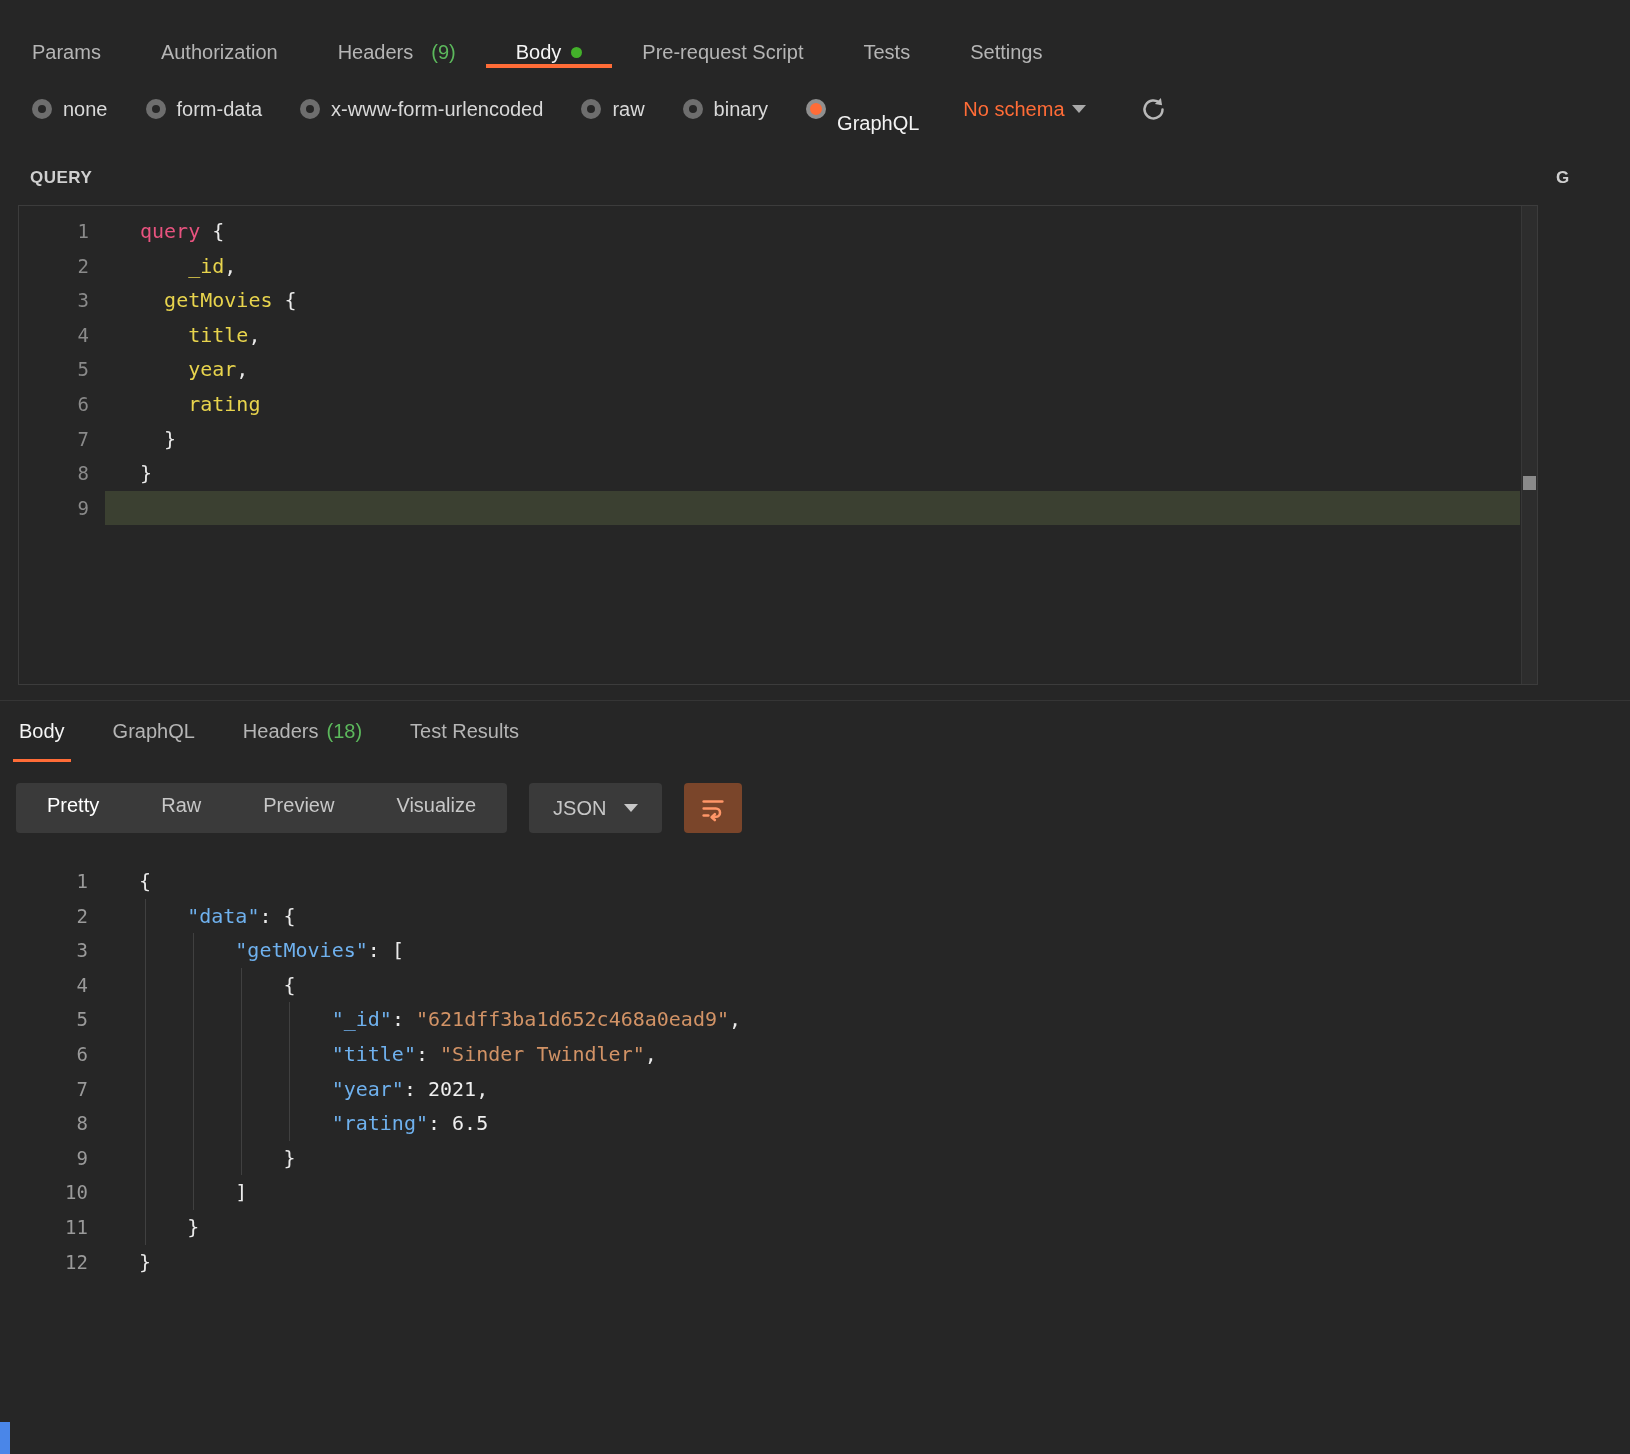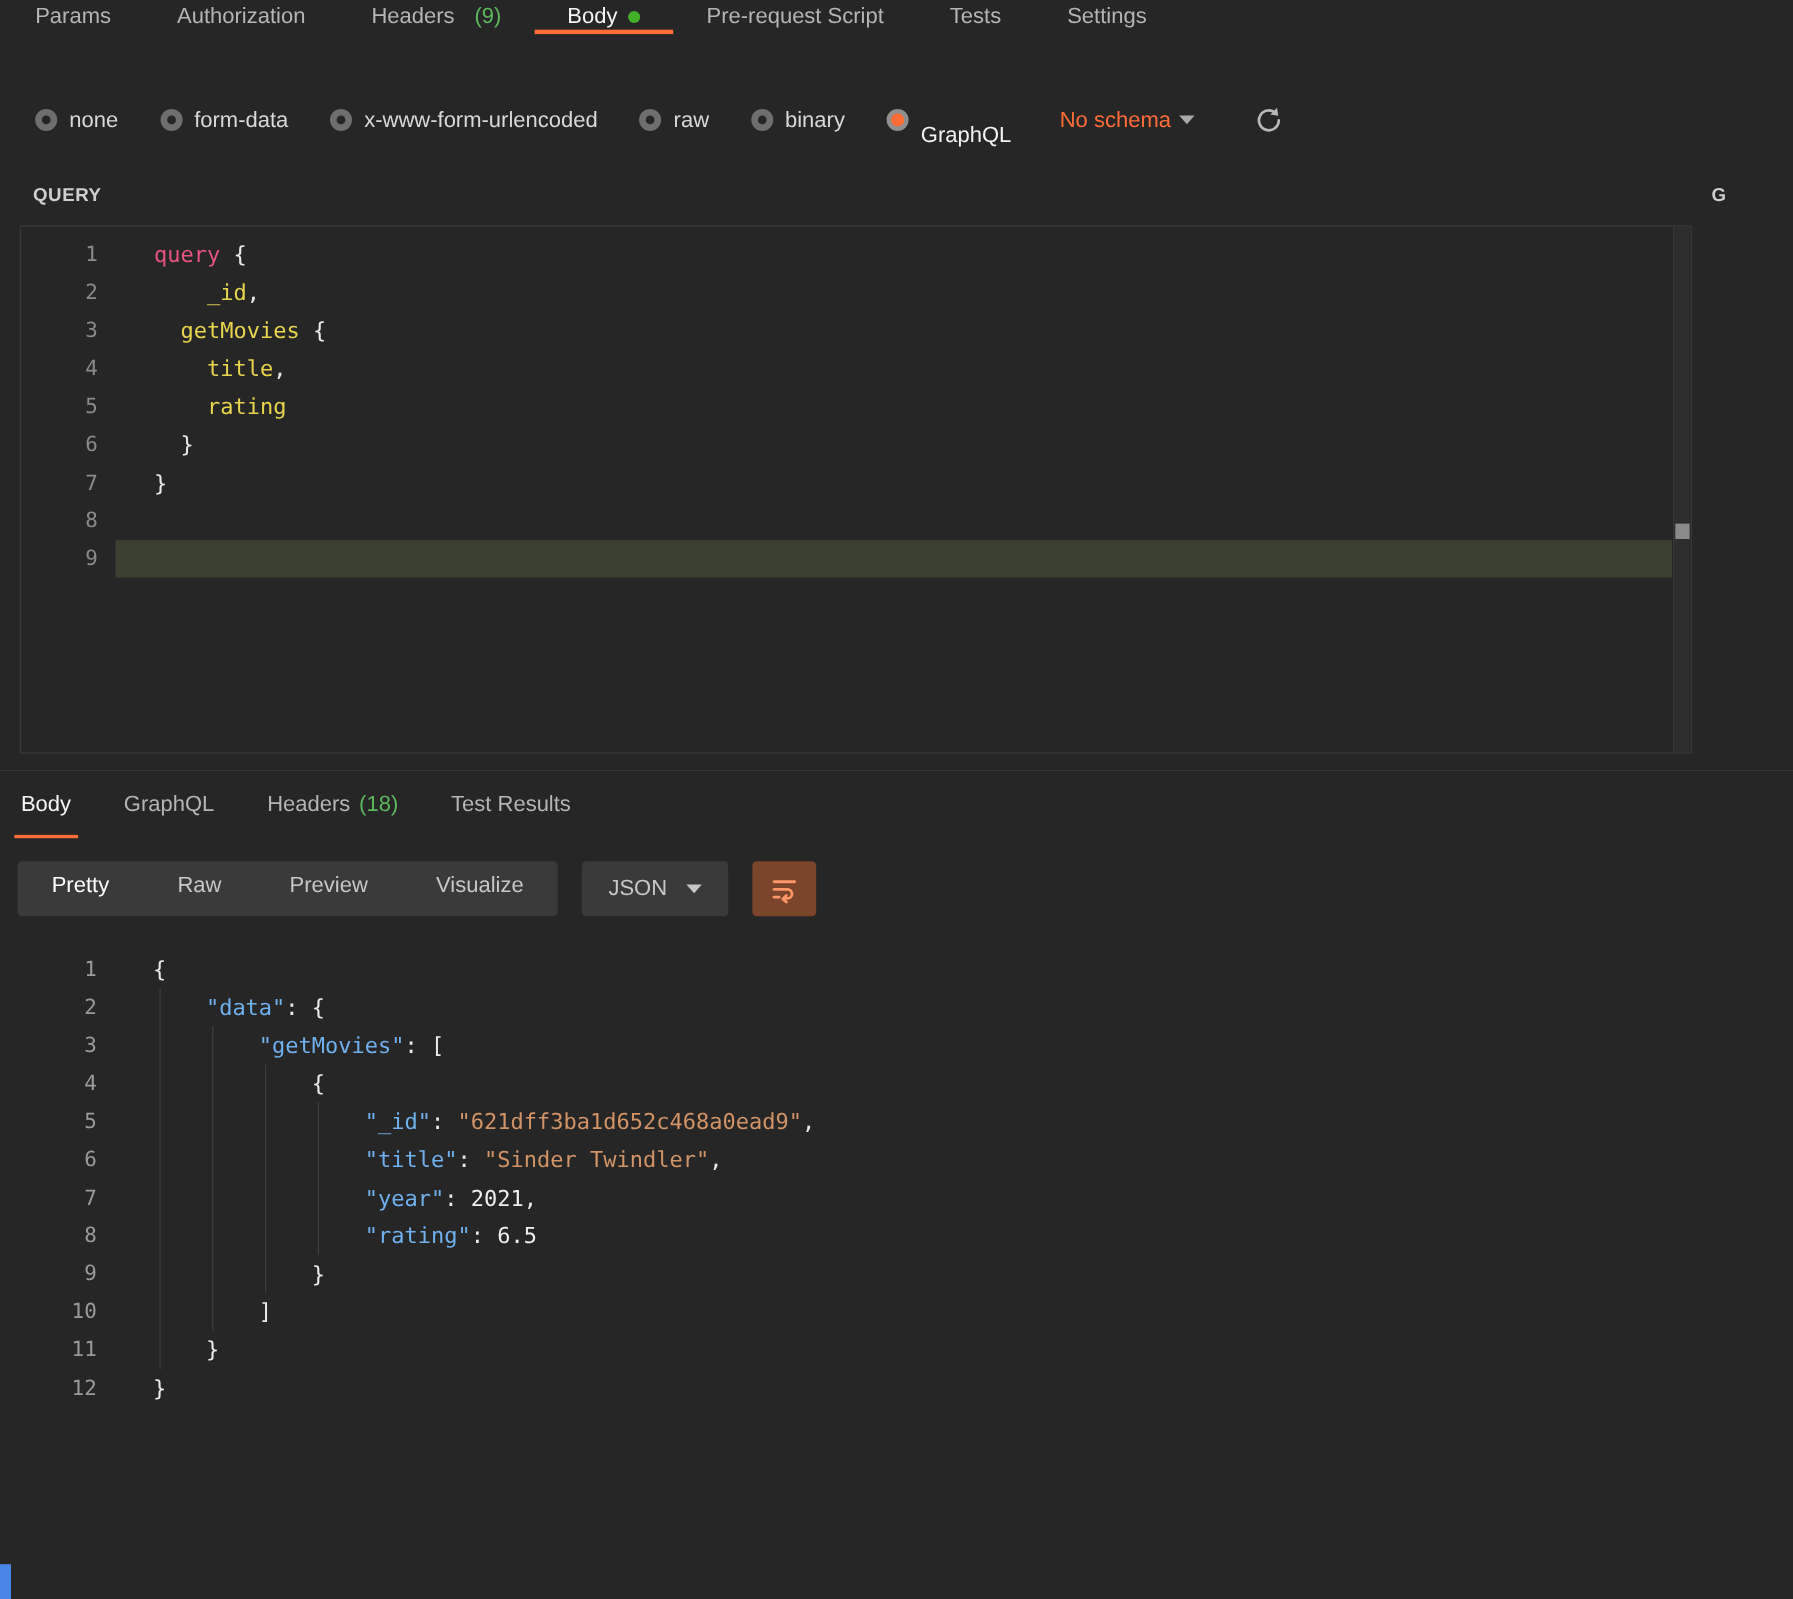--- a/index.html
+++ b/index.html
@@ -1,21 +1,21 @@
 <!DOCTYPE html>
 <html><head>
 <meta charset="utf-8">
 <style>
   html,body{margin:0;padding:0;background:#1c1c1c;}
   .canvas{
     position:relative;width:1630px;height:1454px;background:#262626;
     font-family:"Liberation Sans",sans-serif;overflow:hidden;color:#e6e6e6;
   }
   
-  .req-tabs{position:absolute;top:4px;left:0;right:0;height:64px;display:flex;align-items:flex-start;padding-left:2px;}
+  .req-tabs{position:absolute;top:4px;left:0;right:0;height:64px;display:flex;align-items:flex-end;padding-left:2px;}
   .req-tab{display:flex;align-items:center;padding:0 30px;font-size:20px;color:#b5b5b5;
     border-bottom:4px solid transparent;box-sizing:border-box;cursor:pointer;gap:10px;}
   .req-tab.active{color:#f5f5f5;border-bottom-color:#ff6c37;}
   .cnt{color:#5cb85c;margin-left:8px;}
   .green-dot{width:11px;height:11px;border-radius:50%;background:#43b02a;display:inline-block;}
   
   .modes{position:absolute;top:82px;left:0;height:54px;display:flex;align-items:center;padding-left:32px;gap:38px;}
   .radio{display:flex;align-items:center;gap:11px;cursor:pointer;}
   .radio .rdot{width:20px;height:20px;border-radius:50%;border:6px solid #6e6e6e;background:transparent;box-sizing:border-box;}
   .radio.selected .rdot{border:4px solid #8f8f8f;background:#ff6c37;}
@@ -150,20 +150,21 @@
       <div class="ln">6</div>
       <div class="ln">7</div>
       <div class="ln">8</div>
       <div class="ln">9</div>
     </div>
     <div class="codecol">
       <div class="cl"><span class="tok-p"></span><span class="tok-kw">query</span><span class="tok-p"> {</span></div>
       <div class="cl"><span class="tok-p">    </span><span class="tok-field">_id</span><span class="tok-p">,</span></div>
       <div class="cl"><span class="tok-p">  </span><span class="tok-field">getMovies</span><span class="tok-p"> {</span></div>
       <div class="cl"><span class="tok-p">    </span><span class="tok-field">title</span><span class="tok-p">,</span></div>
+      <div class="cl"><span class="tok-p">    </span><span class="tok-field">year</span><span class="tok-p">,</span></div>
       <div class="cl"><span class="tok-p">    </span><span class="tok-field">rating</span><span class="tok-p"></span></div>
       <div class="cl"><span class="tok-p">  </span><span class="tok-field"></span><span class="tok-p">}</span></div>
       <div class="cl"><span class="tok-p"></span><span class="tok-field"></span><span class="tok-p">}</span></div>
       <div class="cl"><span class="tok-p"></span><span class="tok-field"></span><span class="tok-p"></span></div>
     </div>
     <div class="sb-track">
       <div class="sb-thumb"></div>
     </div>
   </div>
 

